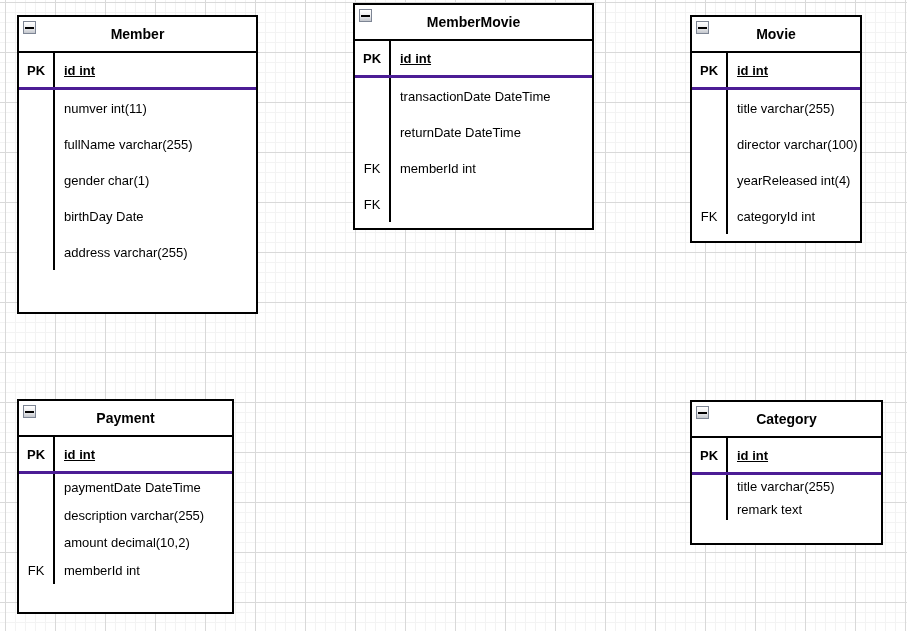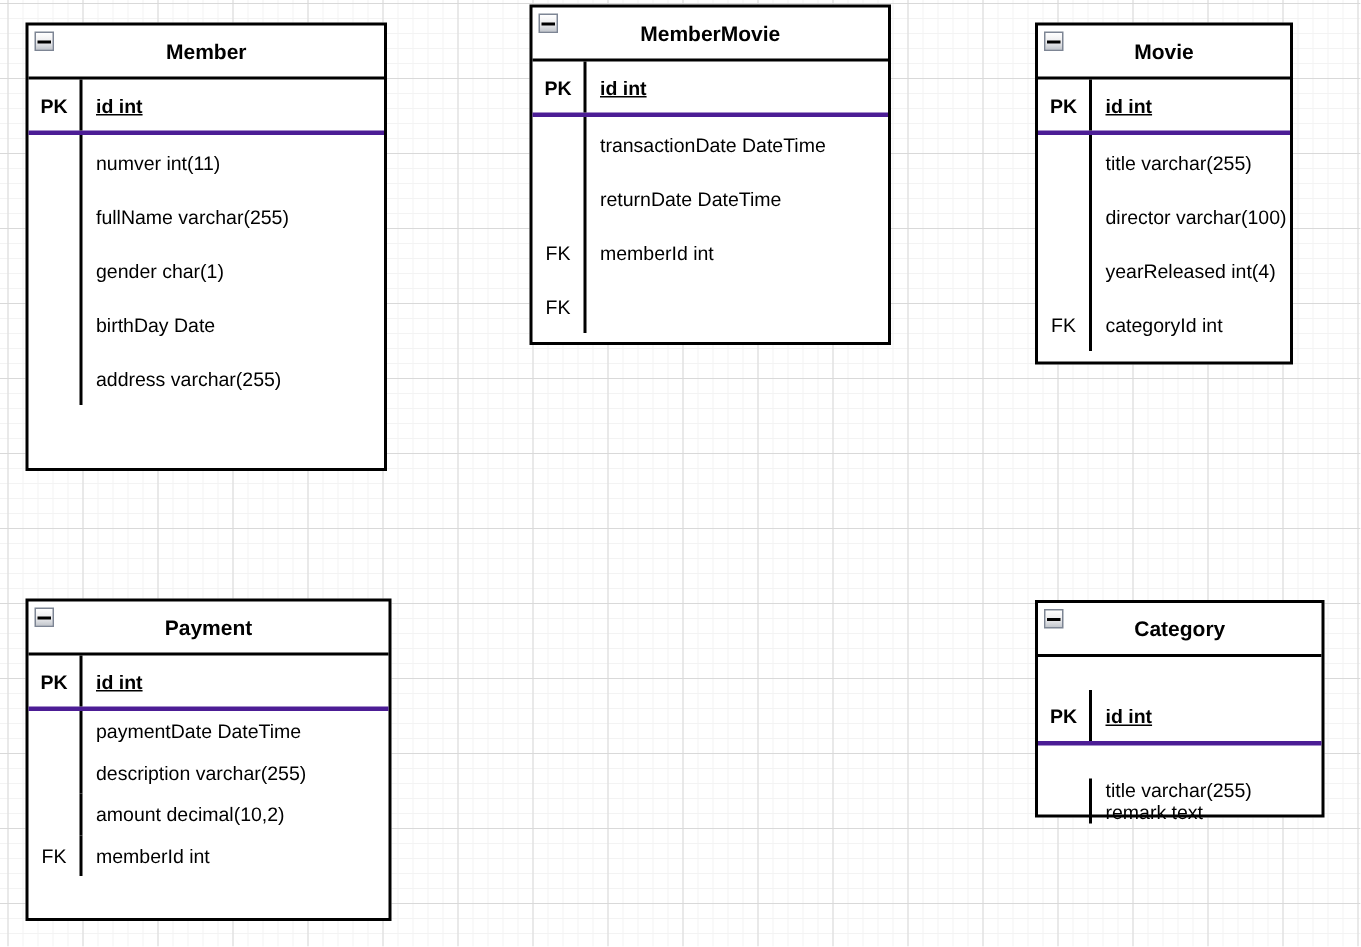--- a/index.html
+++ b/index.html
@@ -102,22 +102,22 @@
     flex-direction: column;
     min-height: 0;
   }
   .erow.filler { flex: 1 1 auto; min-height: 0; }
   .erow.filler .ekey { border-right: none; }
 
   
   .t-member      { left: 17px;  top: 15px;  width: 241px; height: 299px; }
   .t-membermovie { left: 353px; top: 3px;  width: 241px; height: 227px; }
   .t-movie       { left: 690px; top: 15px;  width: 172px; height: 228px; }
-  .t-payment     { left: 17px;  top: 399px; width: 244px; height: 215px; }
-  .t-category    { left: 690px; top: 400px; width: 193px; height: 145px; gap: 22px; }
+  .t-payment     { left: 17px;  top: 399px; width: 217px; height: 215px; }
+  .t-category    { left: 690px; top: 400px; width: 193px; height: 145px; }
 
   .t-payment  .ebody .erow { flex: 0 1 34px; }
   .t-category .ebody .erow { flex: 0 1 33px; }
 </style>
 </head>
 <body>
 
 <div class="canvas">
 
   <div class="etable t-member">

